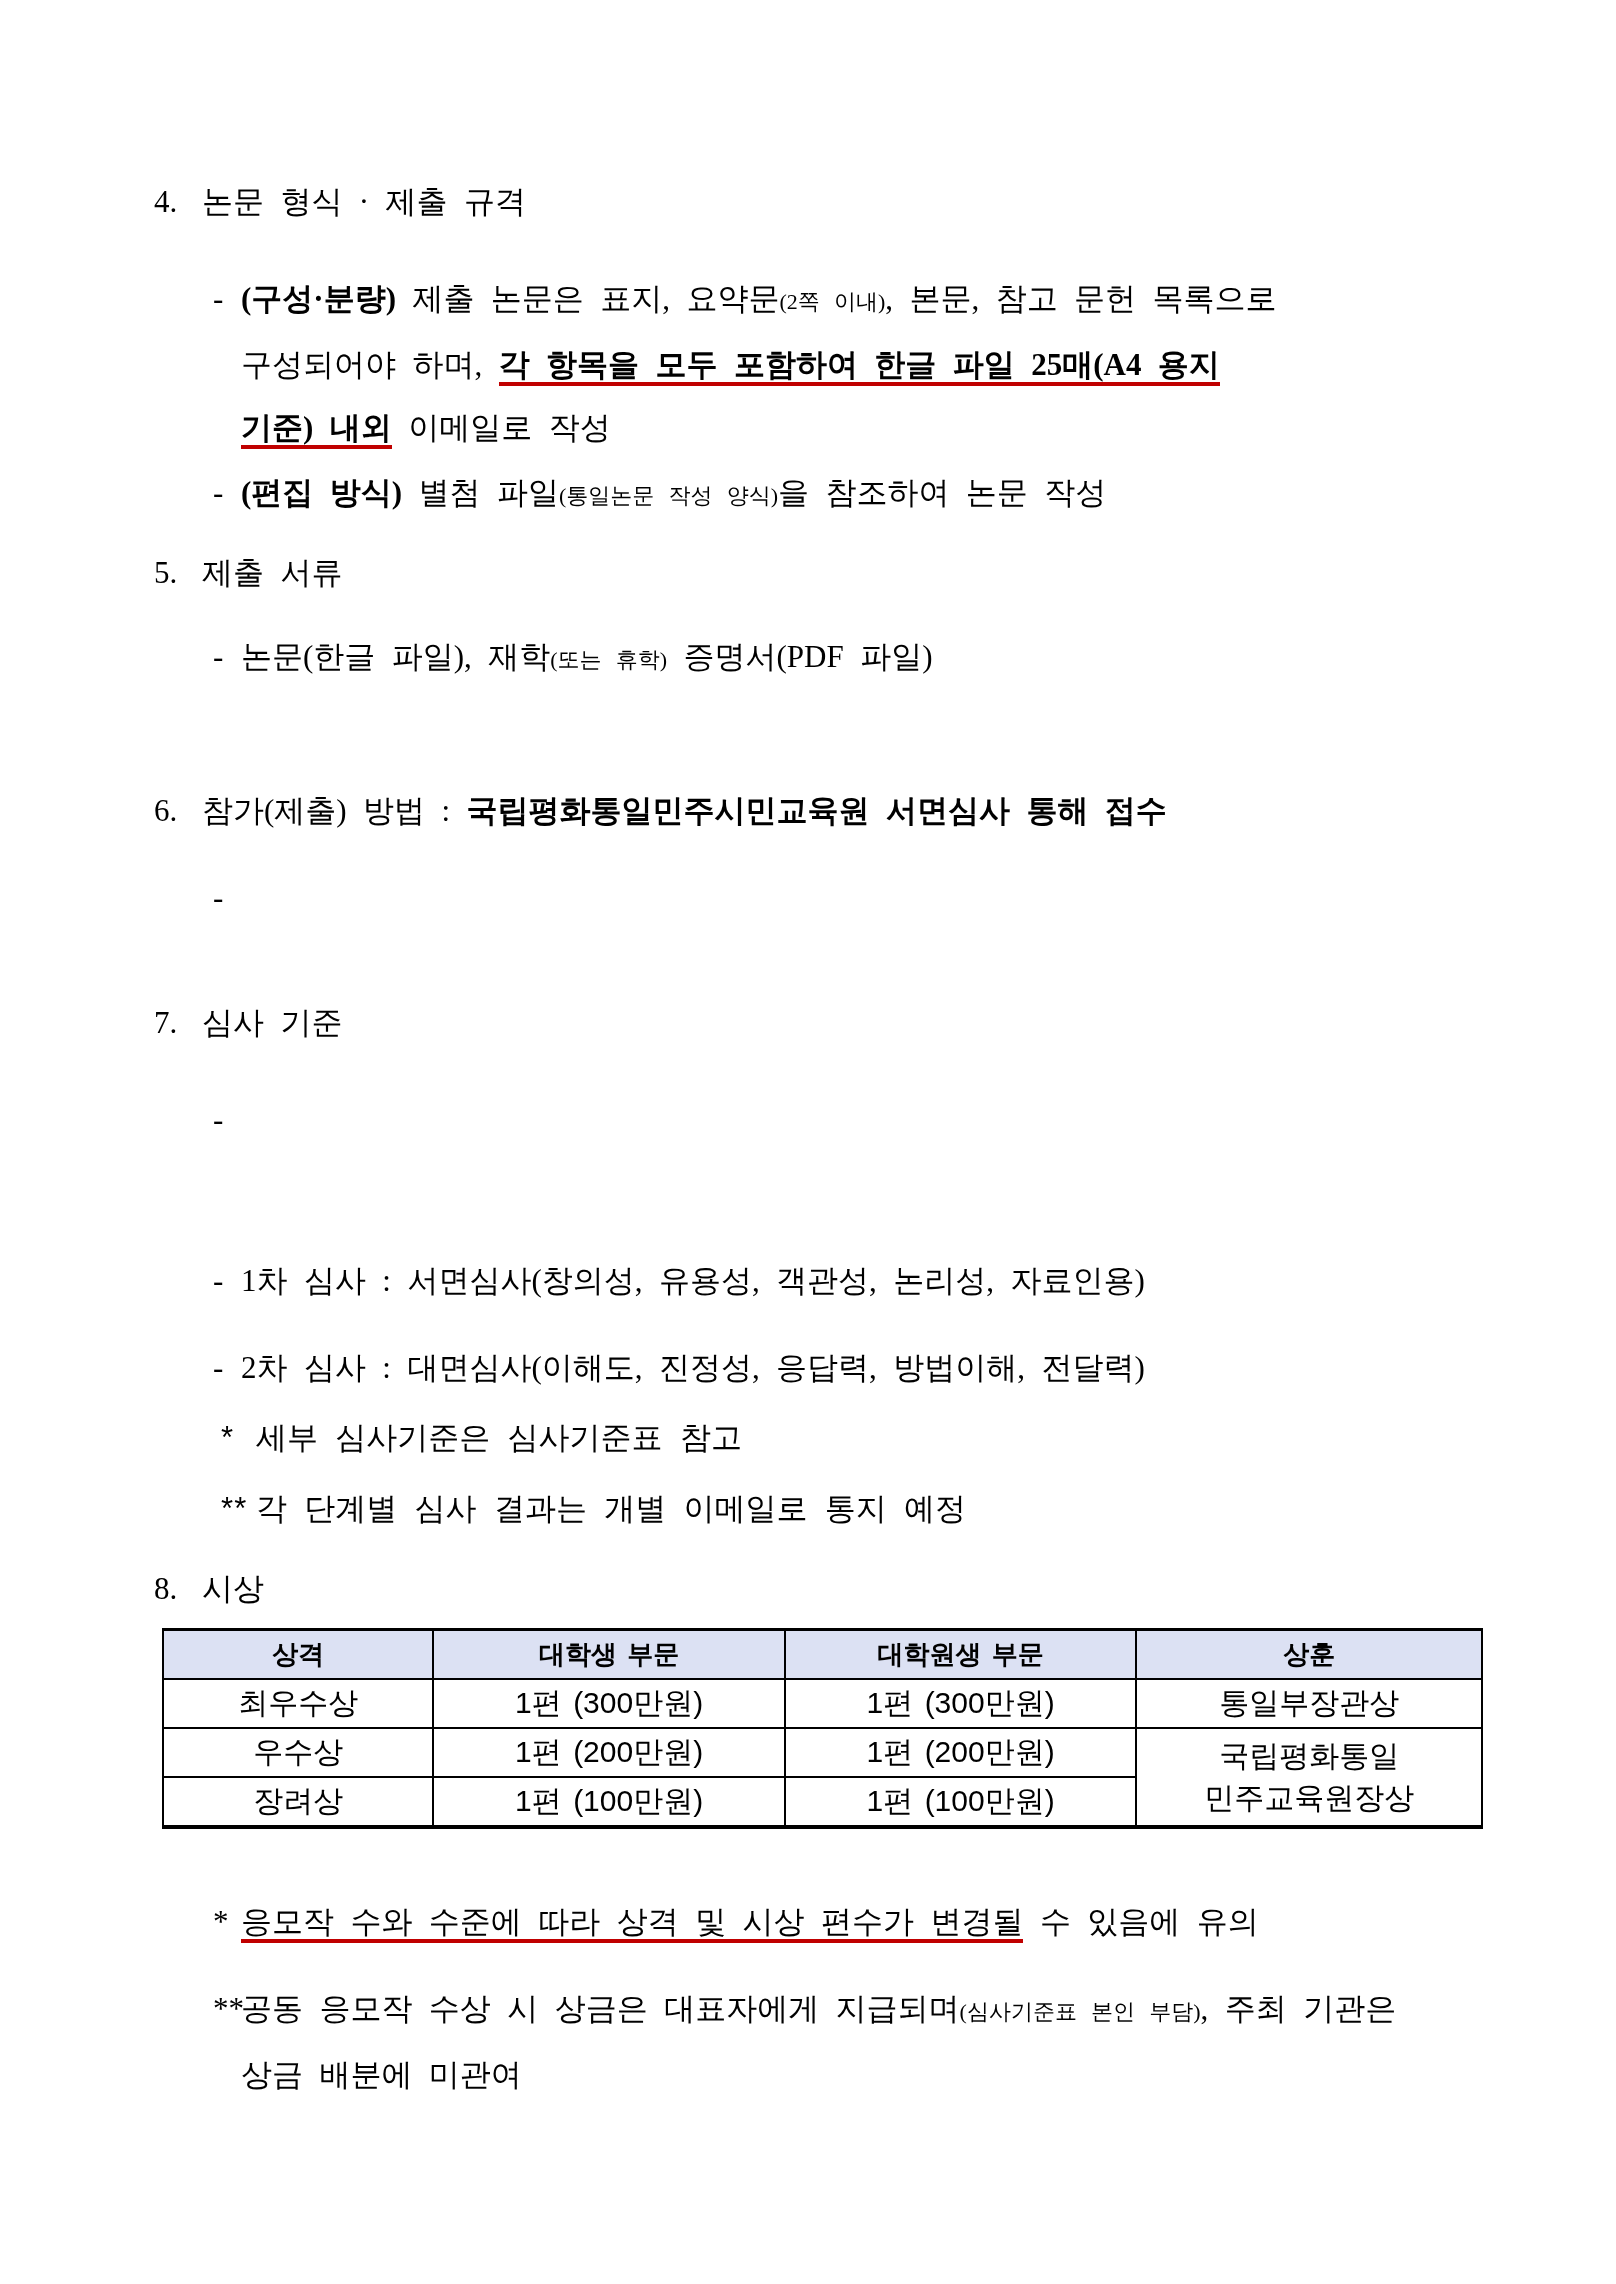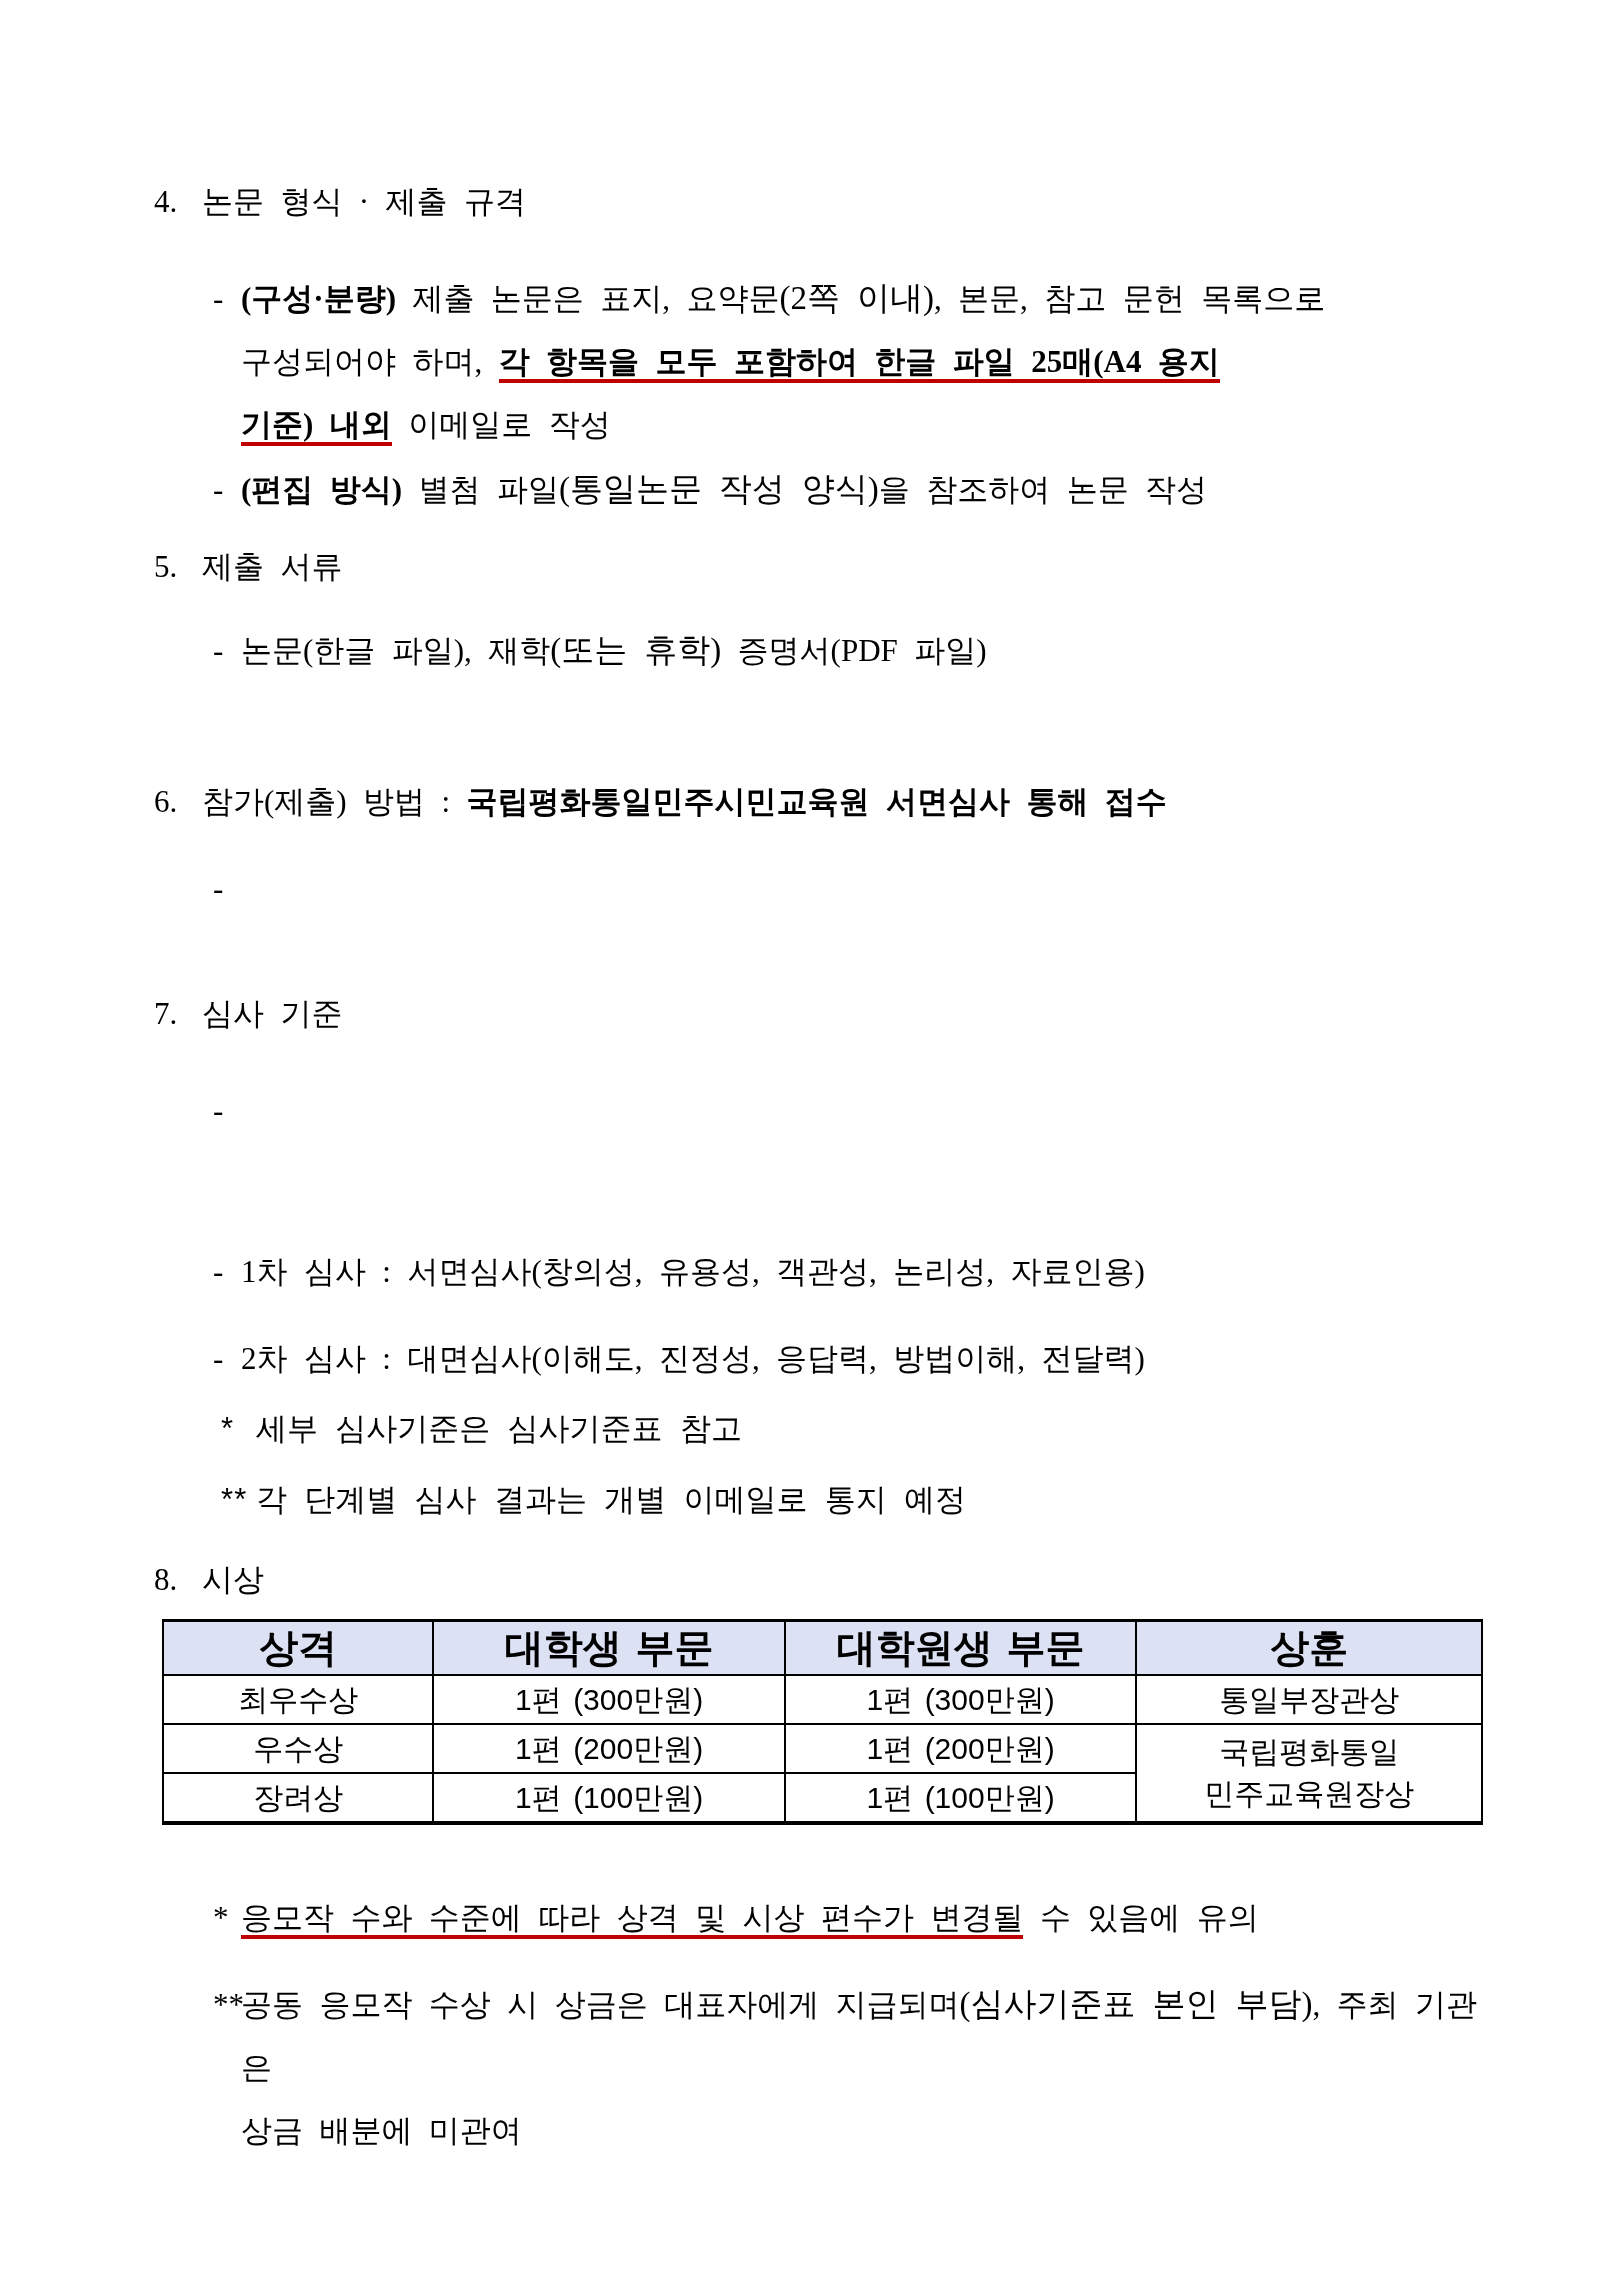--- a/index.html
+++ b/index.html
@@ -15,21 +15,21 @@
     font-family: "Liberation Serif", "DejaVu Serif", serif;
     font-size: 31px;
     line-height: 63px;
     color: #000000;
     word-spacing: 0.28em;
   }
   .sec-head { display: flex; }
   .sec-num { width: 48px; flex: none; }
   .sec-title { flex: 1; }
   .b { font-weight: bold; }
-  .sm { font-size: 33px; }
+  .sm { font-size: 22px; }
   .redline {
     border-bottom: 4.7px solid var(--accent-red, #c00000);
     padding-bottom: 0;
     -webkit-box-decoration-break: clone;
     box-decoration-break: clone;
   }
   .item { display: flex; padding-left: 59px; }
   .item .marker { width: 28px; flex: none; }
   .item .content { flex: 1; text-align: left; }
   .note { padding-left: 67px; font-family: "Liberation Sans", "DejaVu Sans", sans-serif; }
@@ -67,21 +67,21 @@
     border-bottom: 4.7px solid #000;
   }
   #awards-table th, #awards-table td {
     border: 2px solid #000;
     height: 47px;
     padding: 0 4px;
     vertical-align: middle;
   }
   #awards-table th {
     background: var(--thead-bg, #dce1f3);
-    font-size: 39px;
+    font-size: 26px;
     font-weight: bold;
     border-bottom: 2.7px solid #000;
   }
   #awards-table td { border-top-width: 2.7px; }
   .award-merged { line-height: 42px; }
 </style>
 </head>
 <body style="background: rgb(255, 255, 255);">
 
 <div class="page">

